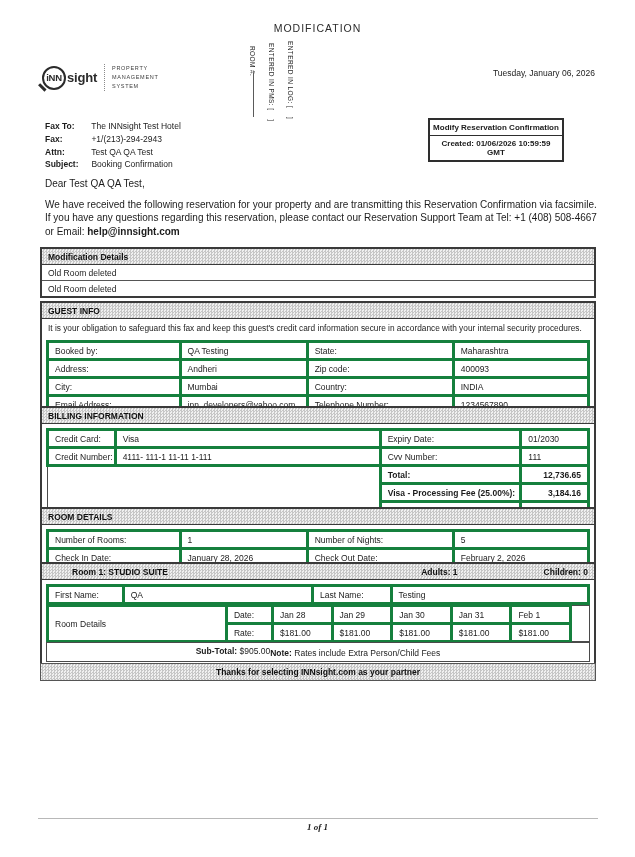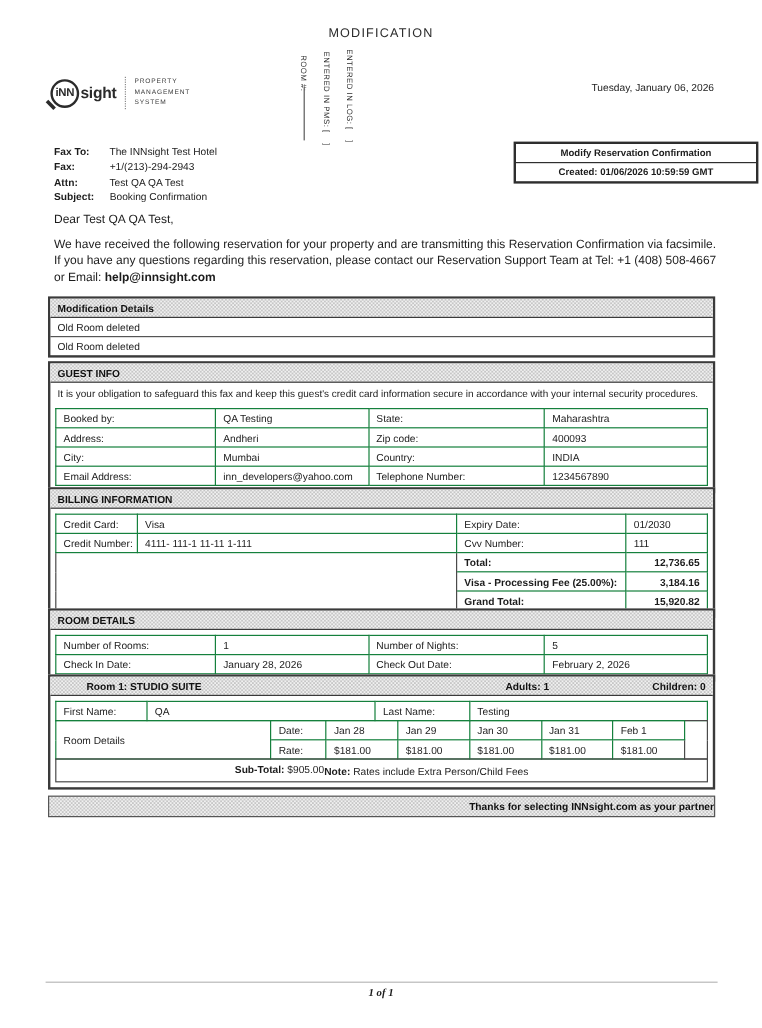--- a/index.html
+++ b/index.html
@@ -32,21 +32,21 @@
   .stamp-col { position:absolute; writing-mode:vertical-rl; font-size:6.5px; color:#2a2a2a; letter-spacing:0.4px; white-space:nowrap; }
   .stamp-room { left:249px; top:46px; }
   .stamp-blank { position:absolute; left:253px; top:73px; width:1px; height:44px; background:#5a5a5a; }
   .stamp-pms { left:268px; top:43px; }
   .stamp-log { left:287px; top:41px; }
   .header-date { position:absolute; top:68px; right:40px; font-size:8.5px; color:#222; }
   
   .fax-block { position:absolute; top:120px; left:45px; font-size:8.5px; line-height:12.8px; }
   .fax-row .lab { display:inline-block; width:44px; font-weight:bold; }
   
-  .conf-box { position:absolute; top:118px; left:428px; width:204px; border:2px solid #2e2e2e; background:#fff; }
+  .conf-box { position:absolute; top:118px; left:428px; width:136px; border:2px solid #2e2e2e; background:#fff; }
   .conf-row { text-align:center; font-size:8px; padding:3px 2px; border-bottom:1px solid #2e2e2e; }
   .conf-row:last-child { border-bottom:none; }
   .conf-row.b { font-weight:bold; }
   
   .letter { position:absolute; top:177px; left:45px; width:552px; font-size:10px; line-height:1.32; }
   .letter p { margin:0 0 8px 0; }
   .b { font-weight:bold; }
   
   .section { position:absolute; left:40px; width:556px; border:2px solid #3a3a3a; background:#fff; }
   .sec-header { padding:3px 6px 2px; font-size:8.5px; font-weight:bold; border-bottom:1px solid #3a3a3a; color:#111; }
@@ -54,36 +54,36 @@
   .sec-guest  { top:301px; }
   .sec-billing{ top:406px; }
   .sec-rooms  { top:507px; }
   .sec-room1  { top:562px; }
   .mod-row { font-size:8.5px; padding:3px 6px 2px; border-bottom:1px solid #555; }
   .mod-row:last-child { border-bottom:none; }
   .notice { font-size:8.3px; padding:4px 6px 3px; }
   table.tbl { border-collapse:collapse; width:544px; margin:4px 4px 0 4px; table-layout:fixed; }
   table.tbl.mb { margin-bottom:4px; }
   table.tbl.fuse { margin-top:-1px; }
-  .tbl td { border:1px solid #15803d; font-size:8.5px; padding:2.5px 6px; white-space:nowrap; overflow:hidden; height:13px; }
+  .tbl td { border:3px solid #15803d; font-size:8.5px; padding:2.5px 6px; white-space:nowrap; overflow:hidden; height:13px; }
   .tbl td.lbl { color:#222; }
   .tbl td.bold-cell { font-weight:bold; }
   .tbl td.money { font-weight:bold; text-align:right; }
   .tbl td.empty { border:1px solid #4a4a4a; }
   .room1-header { display:flex; }
   .room1-header .rh-title { flex:1;padding-left:24px; }
   .room1-header .rh-adults { margin-right:86px; }
   .subtotal-box {
     margin:-1px 4px 4px 4px; border:1px solid #4a4a4a; display:flex; justify-content:center;
     align-items:flex-end; padding:2px 6px 3px 6px; font-size:8.5px;
   }
   .subtotal-left { line-height:1.5; }
   .banner {
     position:absolute; top:663px; left:40px; width:556px; border:1px solid #555;
-    text-align:right; font-weight:bold; font-size:8.5px; padding:3px 0; color:#111;
+    text-align:center; font-weight:bold; font-size:8.5px; padding:3px 0; color:#111;
   }
   .footer-line { position:absolute; top:818px; left:38px; width:560px; border-top:1px solid #b8b8b8; }
   .footer-page {
     position:absolute; top:822px; left:0; width:635px; text-align:center; font-size:9px;
     font-weight:bold; font-style:italic; font-family:"Liberation Serif","DejaVu Serif",serif;
   }
 </style>
 </head>
 <body>
 

